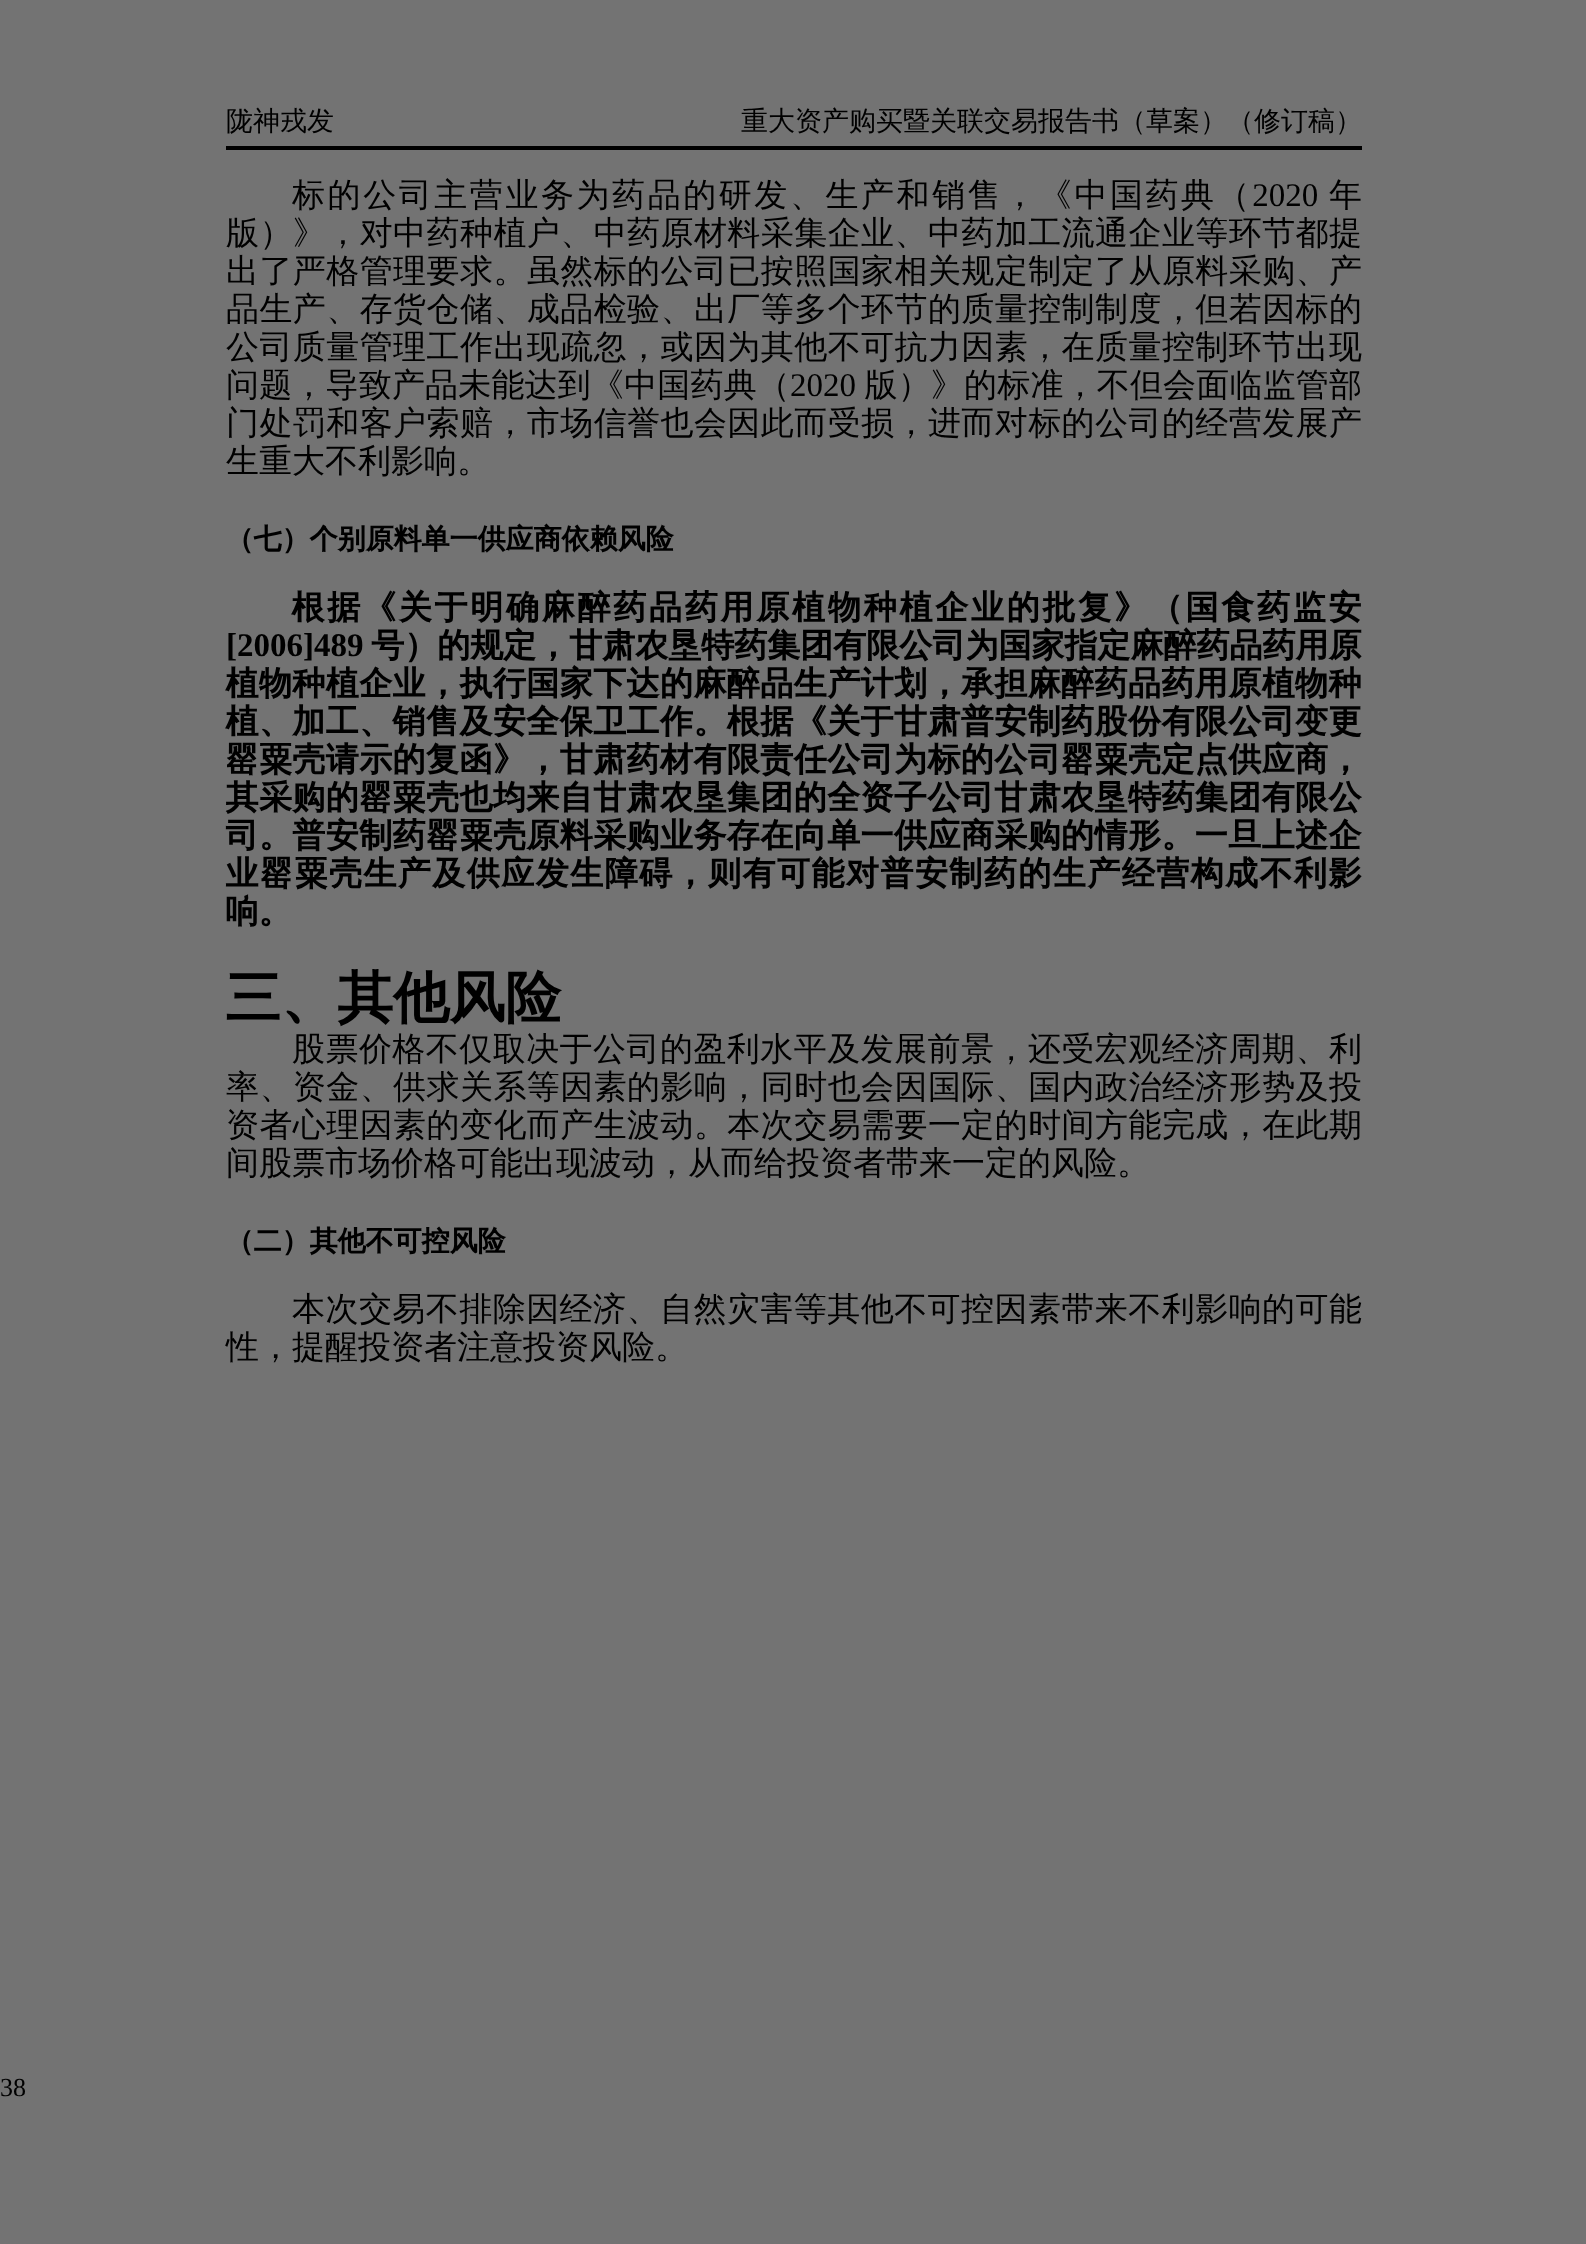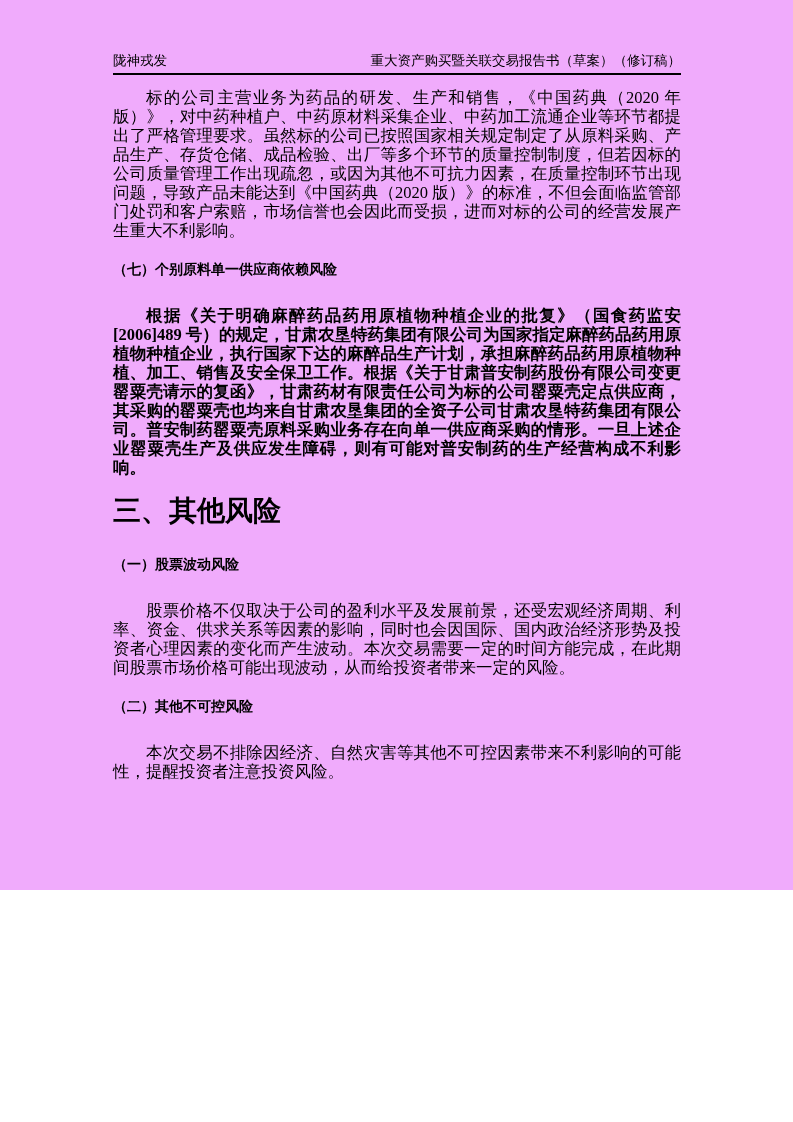--- a/index.html
+++ b/index.html
@@ -1,21 +1,21 @@
 <!DOCTYPE html>
 <html><head>
 <meta charset="utf-8">
 <style>
   * { margin: 0; padding: 0; box-sizing: border-box; }
   html, body { background: #ffffff; }
   .page {
     position: relative;
     width: 793px;
-    height: 890px;
-    background: #f0abfc;
+    height: 1122px;
+    background: #737373;
     color: #000000;
     font-family: "Liberation Serif", "DejaVu Serif", serif;
     overflow: hidden;
     text-decoration: underline;
   }
   .page-header {
     position: absolute;
     top: 52px;
     left: 113px;
     right: 112px;
@@ -56,21 +56,21 @@
   }
   .h2 {
     font-family: "Liberation Sans", "DejaVu Sans", sans-serif;
     font-weight: bold;
     font-size: 14px;
     line-height: 30px;
     margin-top: 18px;
     margin-bottom: 8px;
     color: #000000;
   }
-  .h2 + .para, .h1 + .h2 { margin-top: 22px; }
+  .h2 + .para, .h1 + .h2 { margin-top: 10px; }
   .para + .h2 { margin-top: 14px; }
   .page-footer {
     position: absolute;
     top: 1036px;
     left: 0;
     width: 100%;
     font-size: 13px;
     color: #000000;
   }
 </style>
@@ -87,21 +87,20 @@
   <main class="page-body">
 
     <p class="para">标的公司主营业务为药品的研发、生产和销售，《中国药典（2020 年版）》，对中药种植户、中药原材料采集企业、中药加工流通企业等环节都提出了严格管理要求。虽然标的公司已按照国家相关规定制定了从原料采购、产品生产、存货仓储、成品检验、出厂等多个环节的质量控制制度，但若因标的公司质量管理工作出现疏忽，或因为其他不可抗力因素，在质量控制环节出现问题，导致产品未能达到《中国药典（2020 版）》的标准，不但会面临监管部门处罚和客户索赔，市场信誉也会因此而受损，进而对标的公司的经营发展产生重大不利影响。</p>
 
     <h3 class="h2">（七）个别原料单一供应商依赖风险</h3>
 
     <p class="para kai">根据《关于明确麻醉药品药用原植物种植企业的批复》（国食药监安[2006]489 号）的规定，甘肃农垦特药集团有限公司为国家指定麻醉药品药用原植物种植企业，执行国家下达的麻醉品生产计划，承担麻醉药品药用原植物种植、加工、销售及安全保卫工作。根据《关于甘肃普安制药股份有限公司变更罂粟壳请示的复函》，甘肃药材有限责任公司为标的公司罂粟壳定点供应商，其采购的罂粟壳也均来自甘肃农垦集团的全资子公司甘肃农垦特药集团有限公司。普安制药罂粟壳原料采购业务存在向单一供应商采购的情形。一旦上述企业罂粟壳生产及供应发生障碍，则有可能对普安制药的生产经营构成不利影响。</p>
 
     <h2 class="h1">三、其他风险</h2>
 
-    <h3 class="h2">（一）股票波动风险</h3>
 
     <p class="para">股票价格不仅取决于公司的盈利水平及发展前景，还受宏观经济周期、利率、资金、供求关系等因素的影响，同时也会因国际、国内政治经济形势及投资者心理因素的变化而产生波动。本次交易需要一定的时间方能完成，在此期间股票市场价格可能出现波动，从而给投资者带来一定的风险。</p>
 
     <h3 class="h2">（二）其他不可控风险</h3>
 
     <p class="para">本次交易不排除因经济、自然灾害等其他不可控因素带来不利影响的可能性，提醒投资者注意投资风险。</p>
 
   </main>
 
   <footer class="page-footer">

